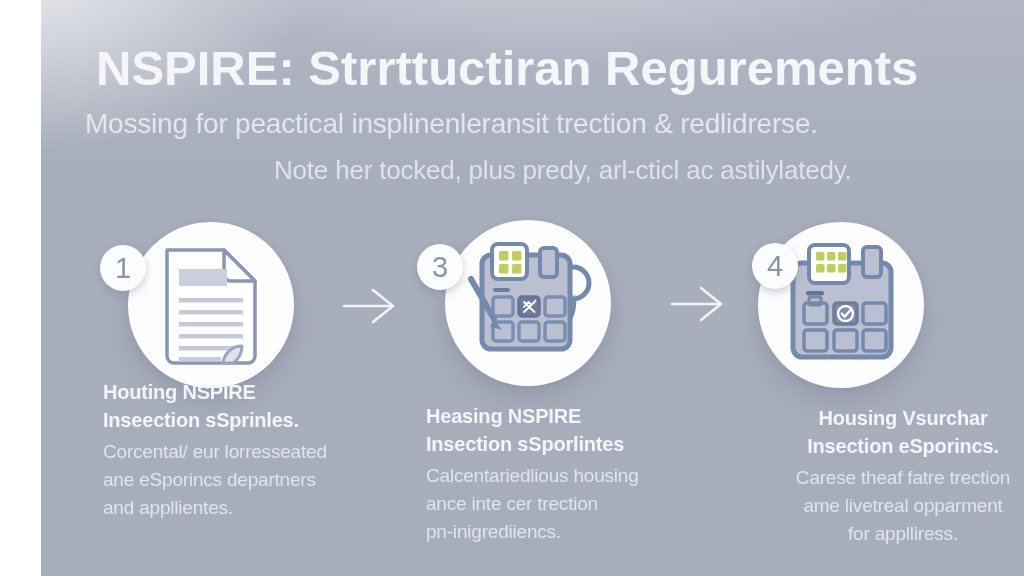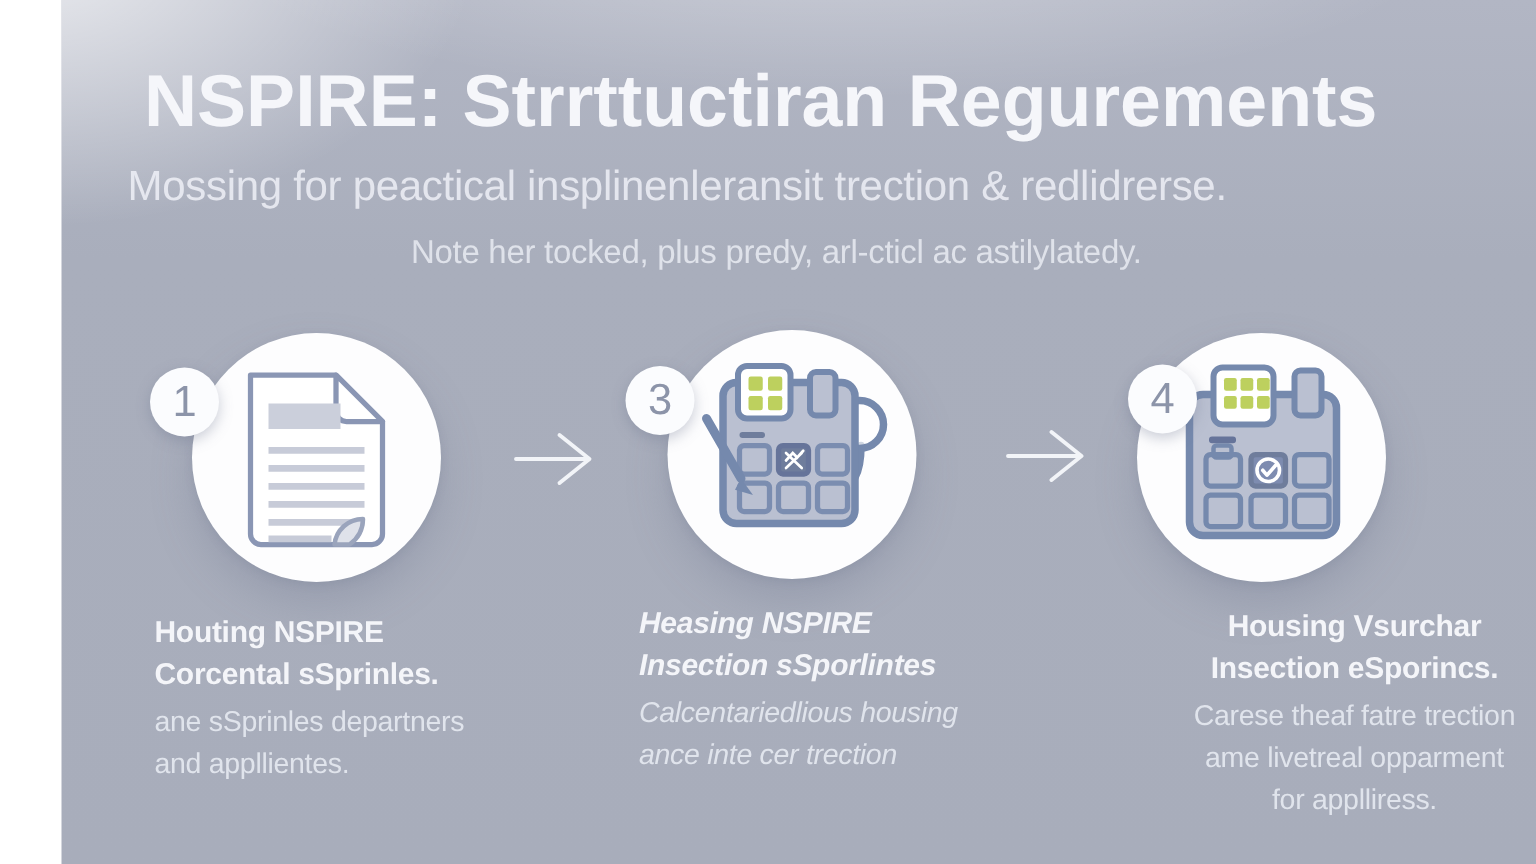--- a/index.html
+++ b/index.html
@@ -20,21 +20,21 @@
     position:absolute;left:55px;top:40px;margin:0;
     font-size:49px;font-weight:700;letter-spacing:0px;
     color:#f5f6fa;white-space:nowrap;
   }
   .sub1{
     position:absolute;left:44px;top:108px;
     font-size:28px;color:rgba(242,244,250,0.80);white-space:nowrap;letter-spacing:-0.2px;
   }
   .sub2{
     position:absolute;left:233px;top:155px;
-    font-size:22px;color:rgba(242,244,250,0.74);white-space:nowrap;letter-spacing:-0.2px;
+    font-size:26px;color:rgba(242,244,250,0.74);white-space:nowrap;letter-spacing:-0.2px;
   }
   .step-circle{
     position:absolute;width:166px;height:166px;border-radius:50%;
     background:#fdfdfe;
     box-shadow:0 14px 28px rgba(106,114,140,0.28), 0 2px 6px rgba(106,114,140,0.18);
     display:flex;align-items:center;justify-content:center;
   }
   .c1{left:87px;top:222px;}
   .c3{left:404px;top:220px;}
   .c4{left:717px;top:222px;}
@@ -45,22 +45,22 @@
     display:flex;align-items:center;justify-content:center;
     font-size:29px;color:#8c94a9;z-index:3;
   }
   .b1{left:59px;top:245px;}
   .b3{left:376px;top:244px;}
   .b4{left:711px;top:243px;}
   .arrow{position:absolute;z-index:2;}
   .a1{left:299px;top:286px;}
   .a2{left:627px;top:284px;}
   .step-text{position:absolute;width:300px;}
-  .t1{left:62px;top:408px;}
-  .t2{left:385px;top:402px;font-style:italic;}
+  .t1{left:62px;top:378px;}
+  .t2{left:385px;top:402px;}
   .t3{left:712px;top:404px;text-align:center;}
   .step-heading div{
     font-size:20px;font-weight:700;line-height:28px;
     color:#f4f5f9;letter-spacing:-0.2px;
   }
   .step-body{margin-top:4px;}
   .step-body div{
     font-size:19px;line-height:28px;
     color:rgba(234,237,245,0.85);letter-spacing:-0.2px;
   }
@@ -154,36 +154,38 @@
         <rect x="33" y="95" width="23" height="21" rx="3" fill="none" stroke="#7589ad" stroke-width="3.5"></rect>
         <rect x="63" y="95" width="23" height="21" rx="3" fill="none" stroke="#7589ad" stroke-width="3.5"></rect>
         <rect x="92" y="95" width="23" height="21" rx="3" fill="none" stroke="#7589ad" stroke-width="3.5"></rect>
       </svg>
     </span>
   </div>
 
   <div class="step-text t1">
     <div class="step-heading">
       <div>Houting NSPIRE</div>
-      <div>Corcental sSprinles.</div>
+      <div>Inseection sSprinles.</div>
     </div>
     <div class="step-body">
-      <div>ane sSprinles departners</div>
+      <div>Corcental/ eur lorresseated</div>
+      <div>ane eSporincs departners</div>
       <div>and appllientes.</div>
     </div>
   </div>
 
   <div class="step-text t2">
     <div class="step-heading">
       <div>Heasing NSPIRE</div>
       <div>Insection sSporlintes</div>
     </div>
     <div class="step-body">
       <div>Calcentariedlious housing</div>
       <div>ance inte cer trection</div>
+      <div>pn-inigrediiencs.</div>
     </div>
   </div>
 
   <div class="step-text t3">
     <div class="step-heading">
       <div>Housing Vsurchar</div>
       <div>Insection eSporincs.</div>
     </div>
     <div class="step-body">
       <div>Carese theaf fatre trection</div>

